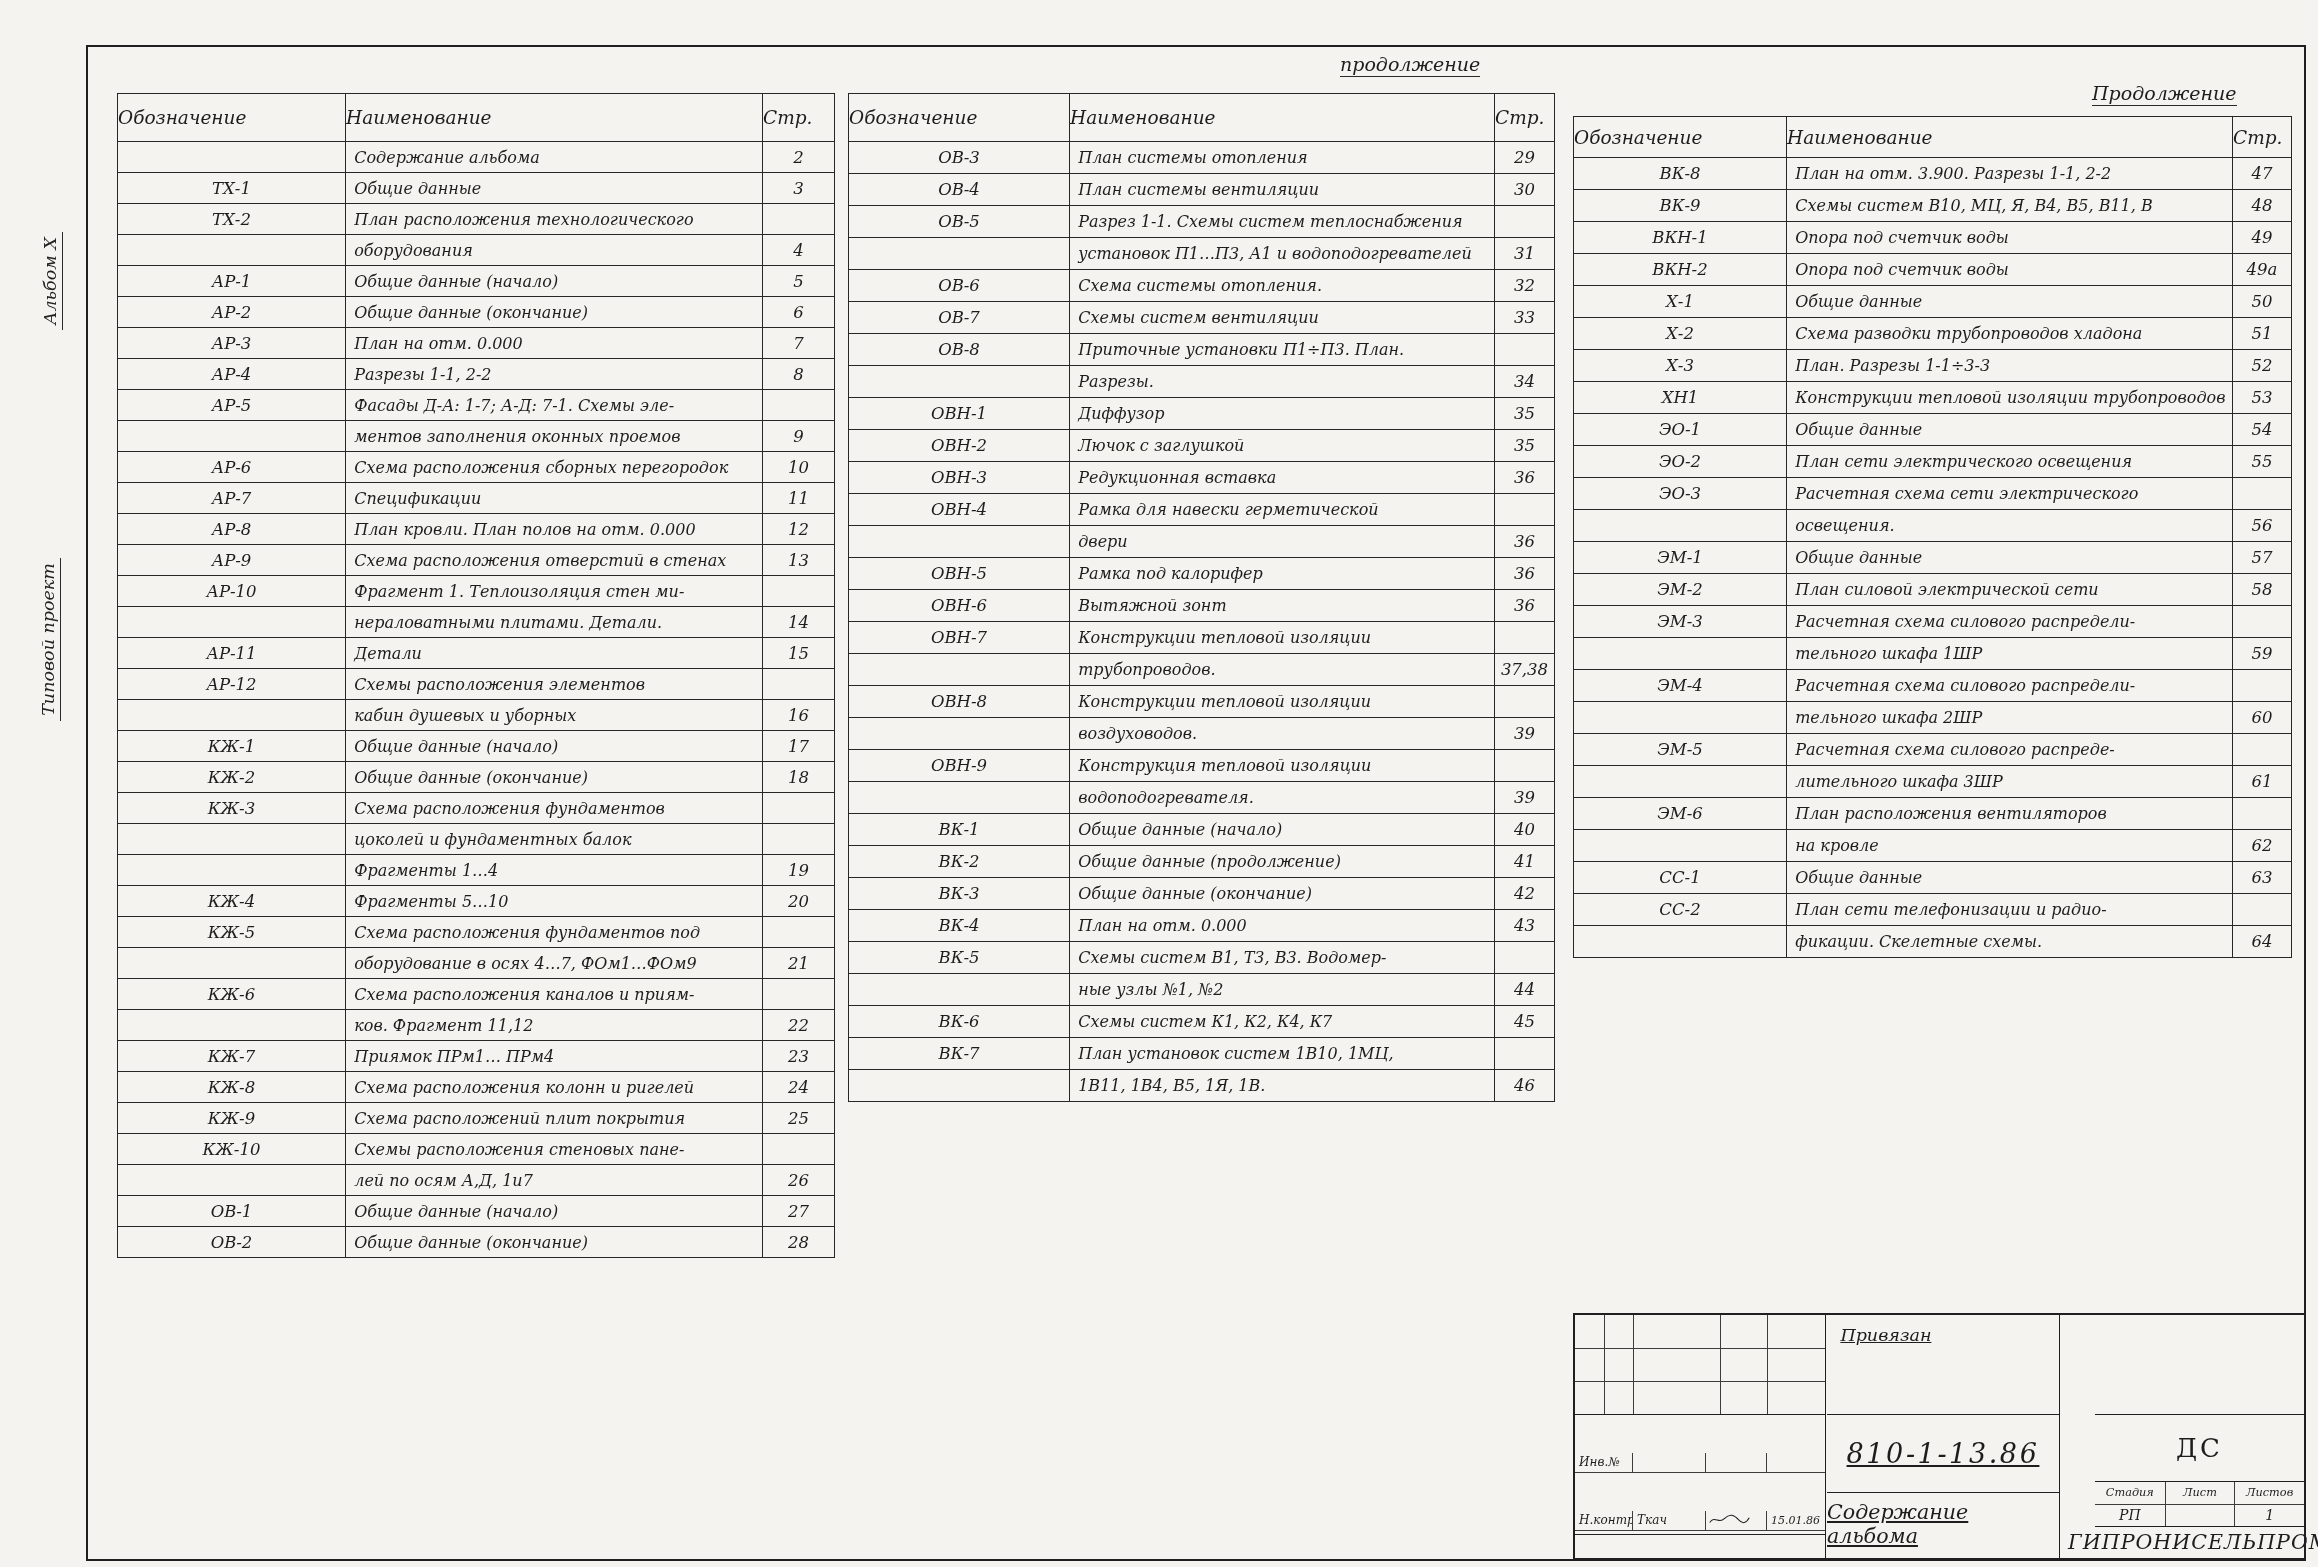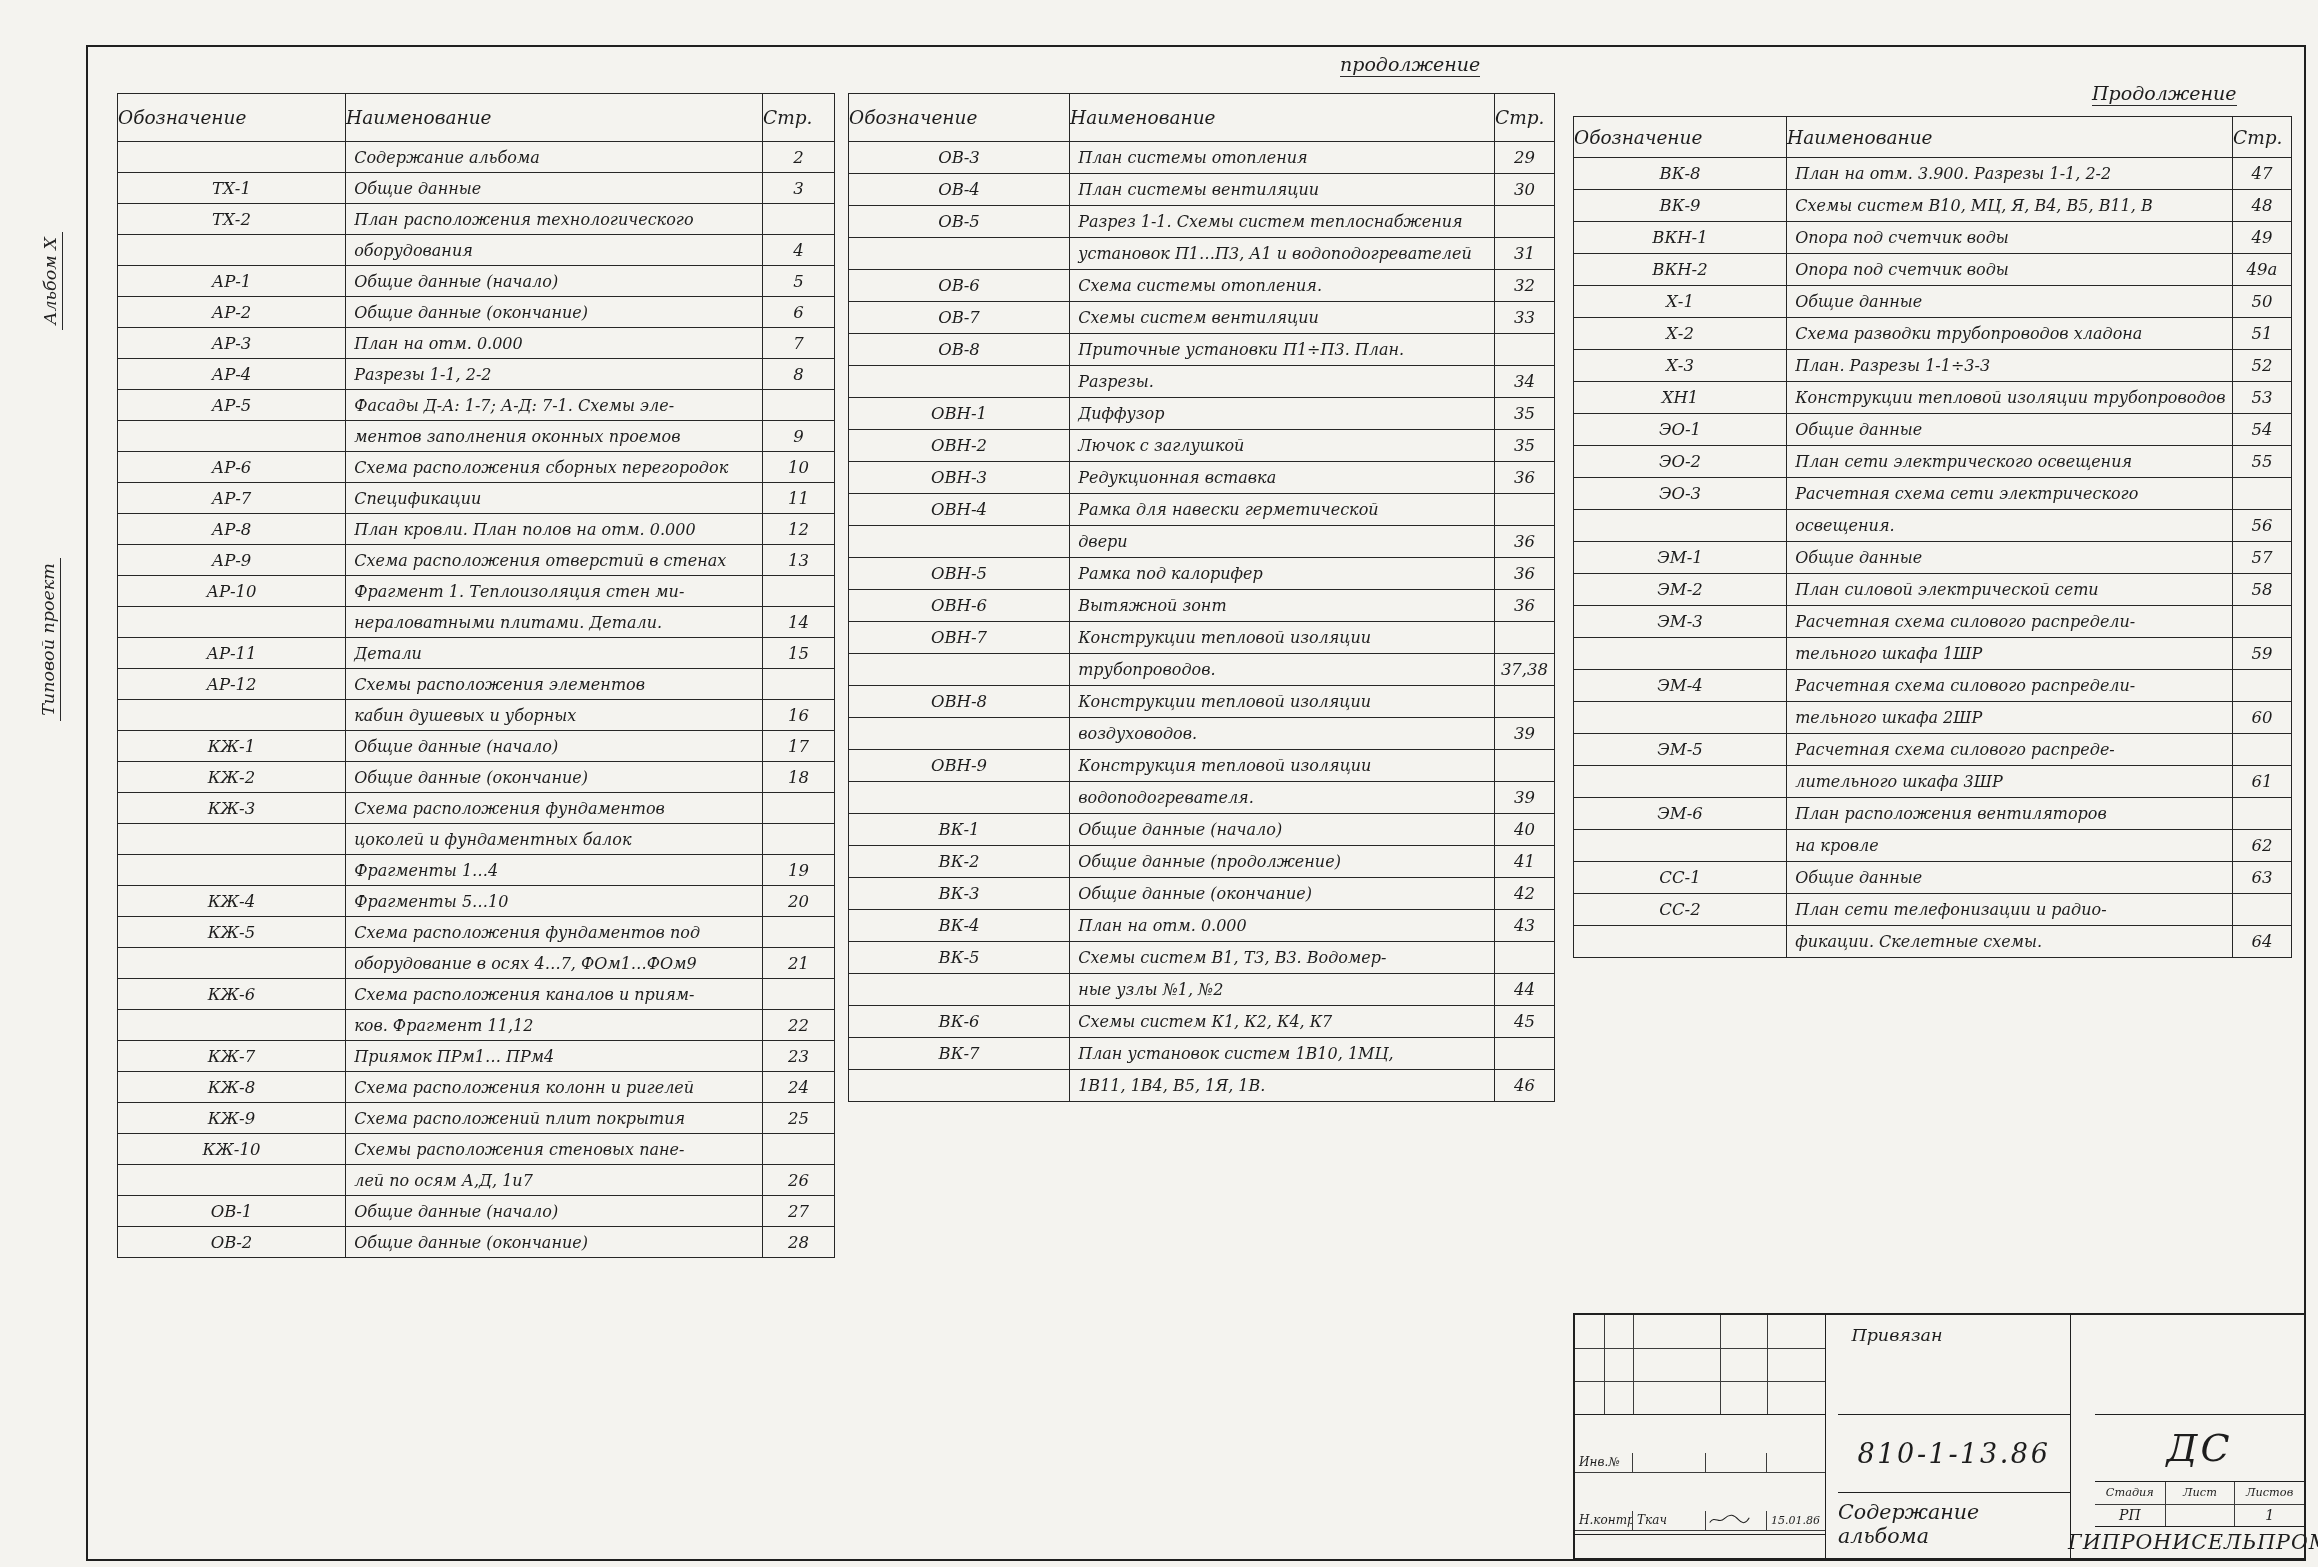--- a/index.html
+++ b/index.html
@@ -76,21 +76,21 @@
   #t3 { left:1573px; top:116px; width:717px; }
   #t3 .c-code{width:213px} #t3 .c-name{width:446px} #t3 .c-page{width:59px}
   #t3 thead tr{height:41px} #t3 tbody tr{height:32px}
 
   
   .tb {
     position:absolute; left:1573px; top:1313px; width:733px; height:247px;
     border:2.1px solid #1f1f1f; background:transparent;
   }
   .tb-left  { position:absolute; left:0; top:0; width:251px; height:100%; border-right:1.5px solid #1f1f1f; }
-  .tb-mid   { position:absolute; left:263px; top:0; width:233px; height:100%; border-right:1.5px solid #1f1f1f; }
+  .tb-mid   { position:absolute; left:252px; top:0; width:233px; height:100%; border-right:1.5px solid #1f1f1f;text-decoration:underline; }
   .tb-right { position:absolute; left:520px; top:0; right:0; height:100%; }
 
   .tb-revgrid {
     height:100px; border-bottom:1.5px solid #1f1f1f;
     display:grid;
     grid-template-columns:29px 29px 87px 47px 1fr;
     grid-template-rows:1fr 1fr 1fr;
   }
   .tb-revgrid > div { border-left:1px solid #3c3c3c; border-top:1px solid #3c3c3c; }
   .tb-revgrid > div:nth-child(5n+1){ border-left:none; }
@@ -114,21 +114,21 @@
     font-size:17.5px; font-style:italic; }
   .tb-docnum { height:78px; border-bottom:1.5px solid #1f1f1f;
     display:flex; align-items:center; justify-content:center;
     font-size:27px; font-style:italic; letter-spacing:2.6px; }
   .tb-stitle { height:61px; display:flex; align-items:center; justify-content:center;
     font-size:20.6px; font-style:italic; }
 
   .tb-rtop { height:100px; border-bottom:1.5px solid #1f1f1f; }
   .tb-rcode { height:67px; border-bottom:1.5px solid #1f1f1f;
     display:flex; align-items:center; justify-content:center;
-    font-size:38px; font-style:italic; letter-spacing:3.1px; }
+    font-size:26px; letter-spacing:3.1px; }
   .tb-rstage { height:45px; border-bottom:1.5px solid #1f1f1f;
     display:grid; grid-template-columns:1fr 1fr 1fr; grid-template-rows:21.6px 1fr; }
   .tb-rstage > div {
     border-left:1px solid #3c3c3c; border-top:1px solid #3c3c3c;
     display:flex; align-items:center; justify-content:center;
     font-style:italic; font-size:11.3px;
   }
   .tb-rstage > div:nth-child(3n+1){ border-left:none; }
   .tb-rstage > div:nth-child(-n+3){ border-top:none; }
   .tb-rstage .sv { font-size:14px; }

